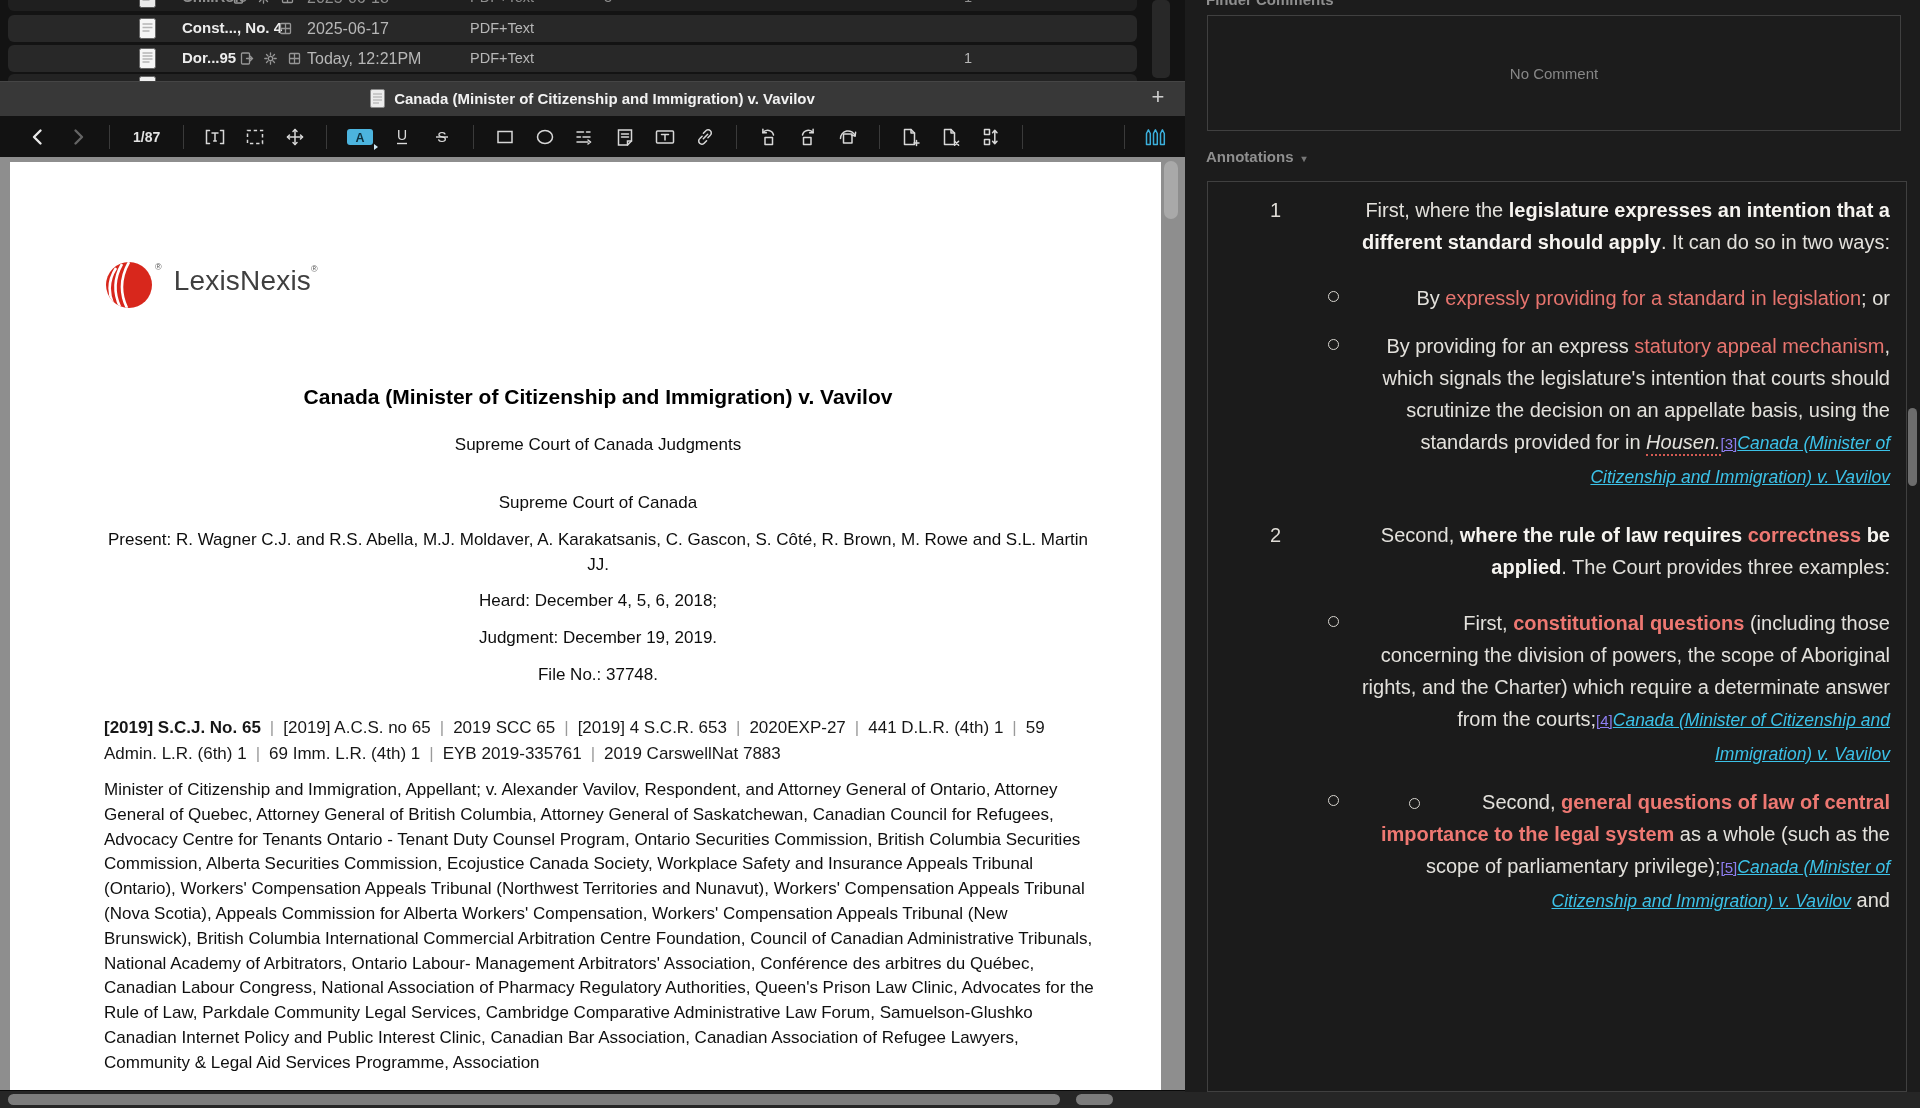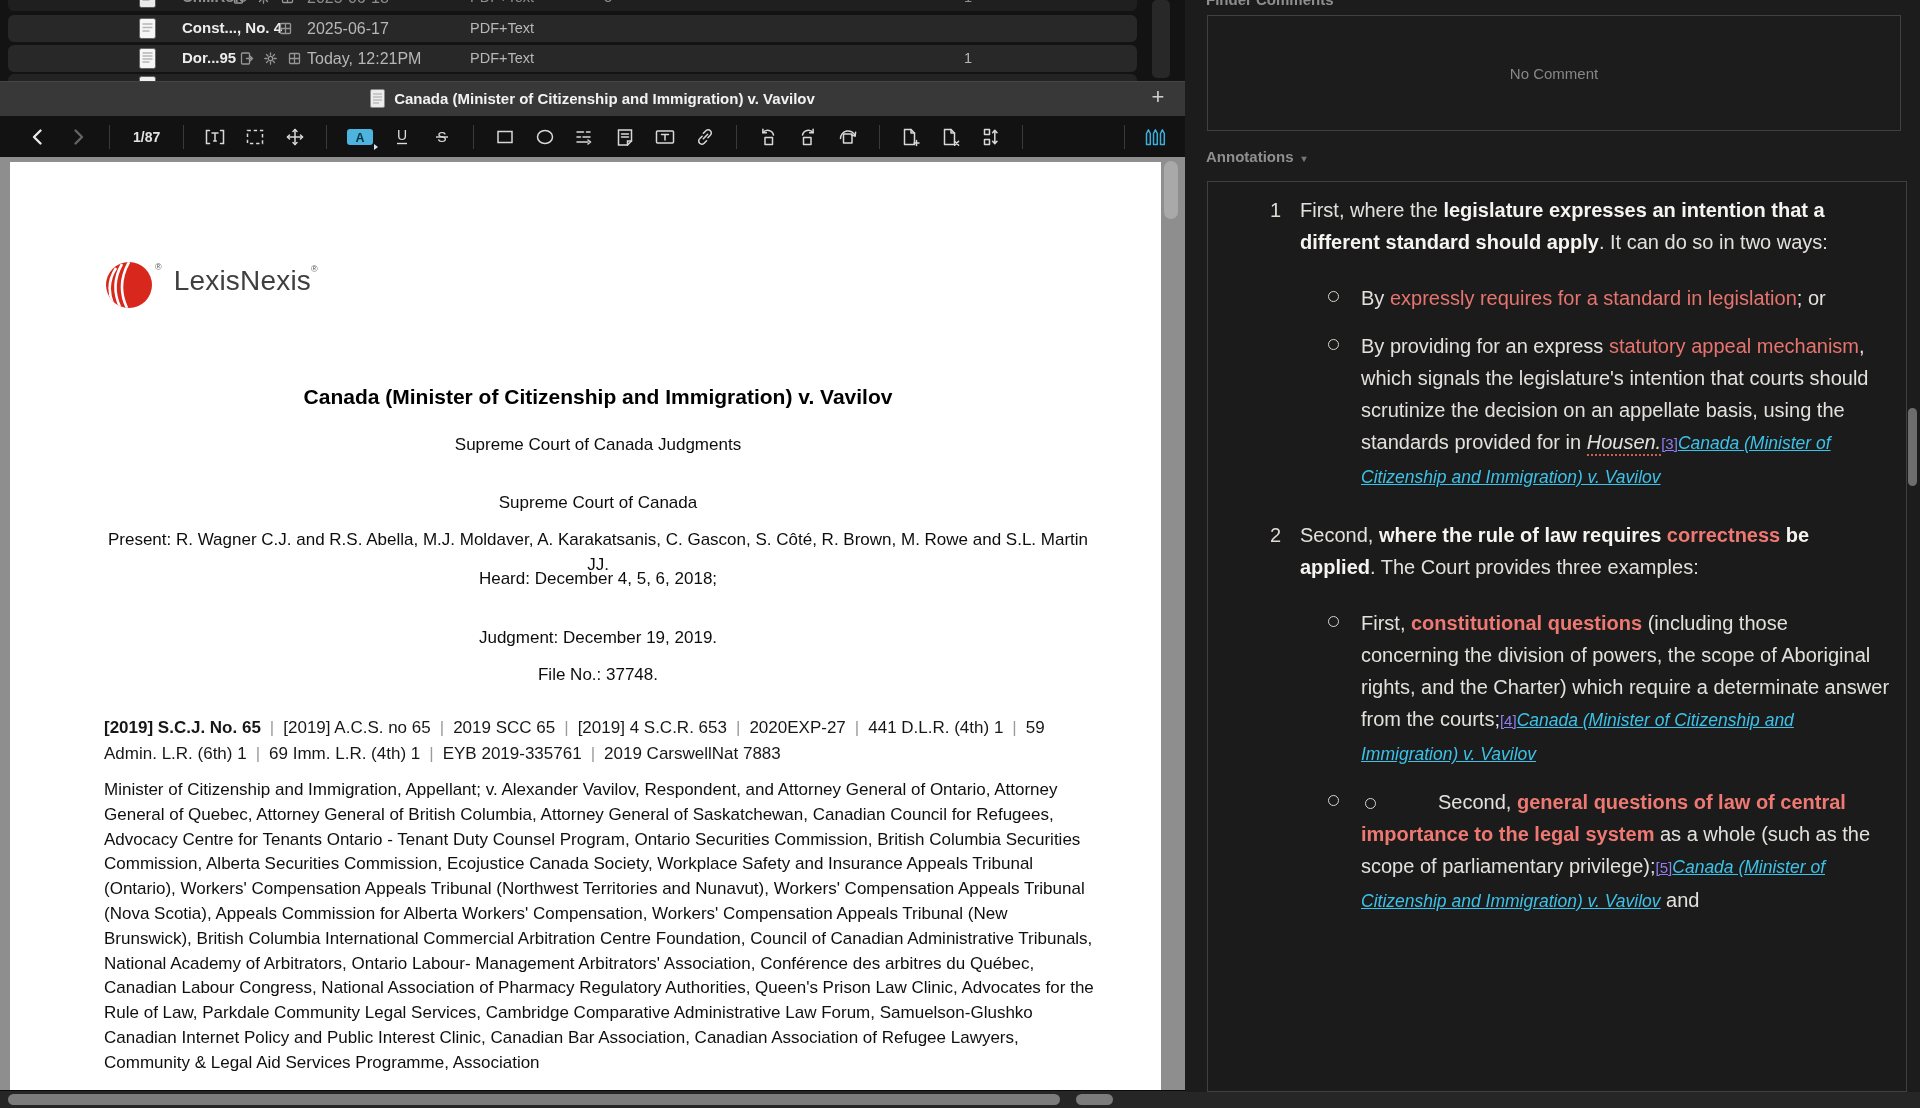--- a/index.html
+++ b/index.html
@@ -45,21 +45,21 @@
   .page{position:absolute;left:10px;top:5px;width:1151px;height:928px;background:#ffffff;overflow:hidden;color:#0d0d0d;}
   .lx-logo{position:absolute;left:94px;top:98px;display:flex;align-items:flex-start;}
   .lx-text{font-size:28px;color:#3f3f3f;margin-left:12px;margin-top:4px;letter-spacing:.2px;}
   .lx-reg{font-size:9px;color:#5a5a5a;vertical-align:18px;}
   .lx-reg-ball{font-size:9px;color:#5a5a5a;margin-left:1px;margin-top:2px;}
   .dblock{position:absolute;left:94px;width:988px;text-align:center;font-size:17px;line-height:25px;}
   .dtitle{top:222px;font-size:21px;font-weight:700;color:#000;}
   .dsub{top:270px;}
   .dcourt{top:328px;}
   .dpresent{top:365px;}
-  .dheard{top:404px;}
+  .dheard{top:426px;}
   .djudg{top:463px;}
   .dfile{top:500px;}
   .dcites{position:absolute;left:94px;top:553px;width:992px;text-align:left;font-size:17px;line-height:26px;color:#171717;}
   .cite-bold{font-weight:700;}
   .cite-sep{color:#9a9a9a;margin:0 9px;}
   .dparties{position:absolute;left:94px;top:616px;width:994px;text-align:left;font-size:17px;line-height:24.8px;color:#0f0f0f;}
 
   
   .hscroll{position:absolute;left:0;top:1090px;width:1185px;height:18px;background:#262626;border-top:1px solid #0a0a0a;box-sizing:border-box;}
   .hthumb{position:absolute;left:8px;top:3px;width:1052px;height:11px;background:#7c7c7c;border-radius:6px;}
@@ -75,21 +75,21 @@
   .ann-arrow{font-size:10px;color:#777;margin-left:8px;}
   .ann-box{position:absolute;left:22px;top:181px;width:700px;height:911px;border:1px solid #404040;
            background:#1b1b1b;box-sizing:border-box;overflow:hidden;}
   .ann-content{padding:12px 0 0 0;}
   .rp-bottom{position:absolute;left:0;top:1092px;width:735px;height:16px;background:#262626;}
   .ann-scrollthumb{position:absolute;left:723px;top:408px;width:9px;height:78px;background:#6d6d6d;border-radius:4.5px;}
 
   
   .ann-item{display:flex;margin-bottom:10px;font-size:20px;line-height:32px;color:#e3e1dc;}
   .ann-num{flex:0 0 92px;box-sizing:border-box;padding-left:62px;color:#dfdcd6;}
-  .ann-body{flex:1;padding-right:16px;}
+  .ann-body{flex:1;padding-right:16px;text-align:right;}
   .ann-bullets{margin-top:24px;padding-left:28px;}
   .ann-bullet{display:flex;margin-bottom:16px;}
   .bullet-marker{flex:0 0 11px;width:11px;height:11px;border:1.8px solid #d8d5cf;border-radius:50%;
                  margin:9px 22px 0 0;box-sizing:border-box;}
   .marker-inline{display:inline-block;flex:none;width:11px;height:11px;border:1.8px solid #d8d5cf;border-radius:50%;
                  margin:0 62px 0 4px;box-sizing:border-box;}
   .bullet-text{flex:1;}
   .sb{font-weight:700;color:#f6f4f0;}
   .sr{color:#e7746e;}
   .srb{font-weight:700;color:#ee7872;}
@@ -437,21 +437,21 @@
 
     <div class="ann-box">
       <div class="ann-content">
           <div class="ann-item">
             <div class="ann-num">1</div>
             <div class="ann-body">
               <div class="ann-para"><span>First, where the </span><span class="sb">legislature expresses an intention that a different standard should apply</span><span>. It can do so in two ways:</span></div>
               <div class="ann-bullets">
                 <div class="ann-bullet">
                   <span class="bullet-marker"></span>
-                  <div class="bullet-text"><span>By </span><span class="sr">expressly requires for a standard in legislation</span><span>; or</span></div>
+                  <div class="bullet-text"><span>By </span><span class="sr">expressly providing for a standard in legislation</span><span>; or</span></div>
                 </div>
                 <div class="ann-bullet">
                   <span class="bullet-marker"></span>
                   <div class="bullet-text"><span>By providing for an express </span><span class="sr">statutory appeal mechanism</span><span>, which signals the legislature's intention that courts should scrutinize the decision on an appellate basis, using the standards provided for in </span><span class="shousen">Housen.</span><span class="sref">[3]</span><span class="slink">Canada (Minister of Citizenship and Immigration) v. Vavilov</span></div>
                 </div>
               </div>
             </div>
           </div>
           <div class="ann-item">
             <div class="ann-num">2</div>

